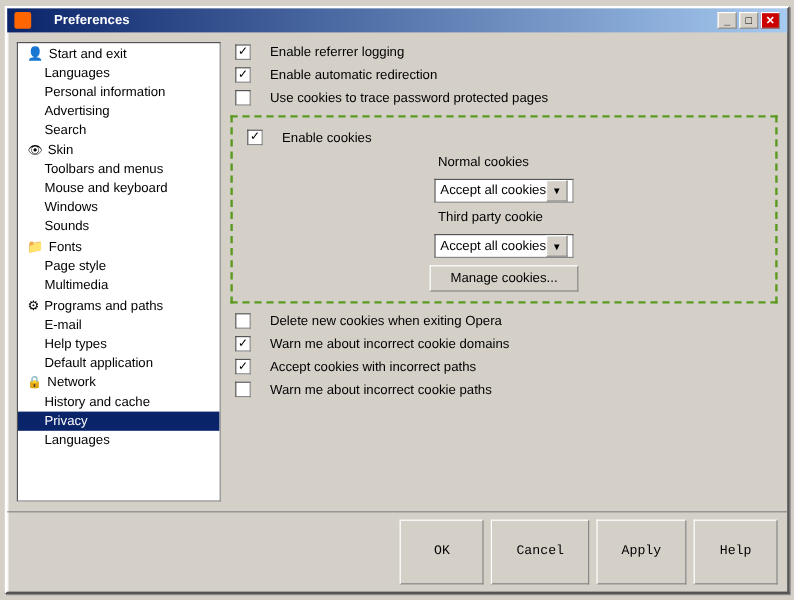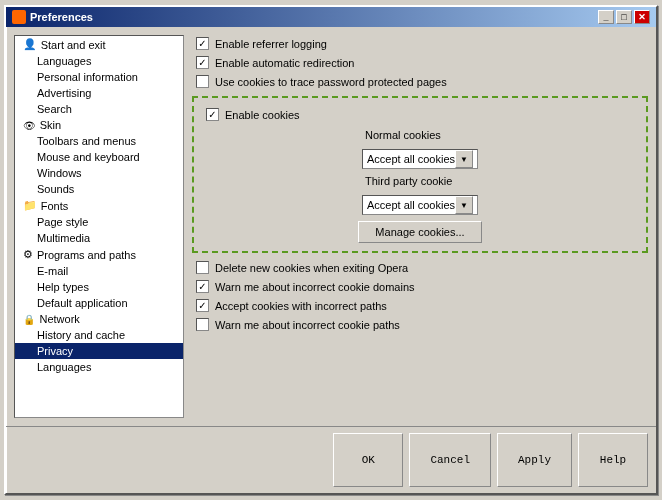--- a/index.html
+++ b/index.html
@@ -33,21 +33,21 @@
       align-items: center;
       justify-content: space-between;
       height: 20px;
       flex-shrink: 0;
     }
     .titlebar-title {
       font-weight: bold;
       font-size: 11px;
       display: flex;
       align-items: center;
-      gap: 4px;
+      gap: 19px;
     }
     .titlebar-icon {
       width: 14px;
       height: 14px;
       background: #ff6600;
       border-radius: 2px;
       display: inline-block;
     }
     .titlebar-controls {
       display: flex;
@@ -103,21 +103,21 @@
     }
     .options-area {
       flex: 1;
       display: flex;
       flex-direction: column;
       gap: 2px;
     }
     .checkbox-row {
       display: flex;
       align-items: center;
-      gap: 6px;
+      gap: 16px;
       padding: 2px 4px;
     }
     .win-checkbox {
       width: 13px;
       height: 13px;
       background: white;
       border: 1px solid #888;
       border-top-color: #555;
       border-left-color: #555;
       display: flex;

